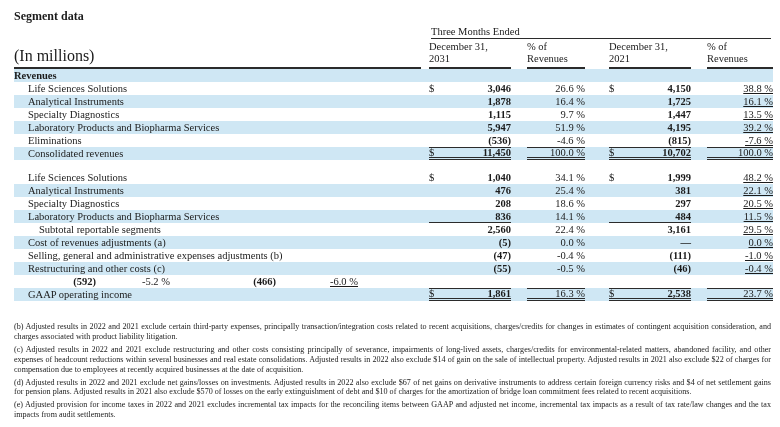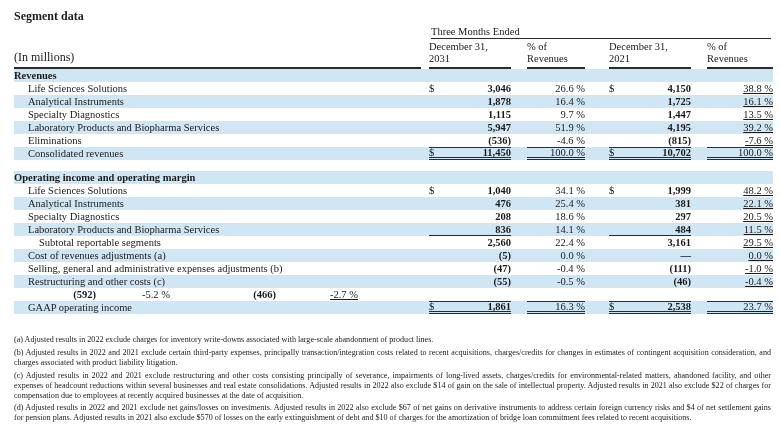--- a/index.html
+++ b/index.html
@@ -8,21 +8,21 @@
     font-family:"Liberation Serif","DejaVu Serif",serif;
     color:#1b1b1b;
     padding:6px 7px 0 14px;
   }
   .title { font-size:12px; font-weight:bold; display:inline-block; }
 
   
   .hdr { display:flex; margin-top:2px; }
   .hdr-label { flex:1; display:flex; flex-direction:column; justify-content:flex-end; }
   .in-millions {
-    font-size:12px; padding-bottom:2px; margin-right:8px;
+    font-size:16px; padding-bottom:2px; margin-right:8px;
     border-bottom:2px solid #2b2b2b;
   }
   .hdr-right { width:344px; }
   .tme {
     font-size:10.5px; padding-bottom:1px; margin:0 2px 2px 2px;
     border-bottom:1.5px solid #2b2b2b;
   }
   .hdr-cols { display:flex; align-items:flex-end; }
   .hc {
     font-size:10.5px; line-height:12px; padding-bottom:2px;
@@ -207,23 +207,20 @@
           <span class="dollar">$</span>
           <span class="amt">10,702</span>
         </div>
         <div class="sp-c"></div>
         <div class="grp g-pct2">
           <span class="amt">100.0 %</span>
         </div>
       </div>
     </div>
     <div class="section">
-      <div class="row sec-hdr stripe">
-        <div class="c-label">Operating income and operating margin</div>
-      </div>
       <div class="row ind1">
         <div class="c-label">Life Sciences Solutions</div>
         <div class="grp g-amt1">
           <span class="dollar">$</span>
           <span class="amt">1,040</span>
         </div>
         <div class="sp-a"></div>
         <div class="grp g-pct1">
           <span class="amt">34.1 %</span>
         </div>
@@ -370,21 +367,21 @@
         <div class="sp-a"></div>
         <div class="grp g-pct1">
           <span class="amt">-5.2 %</span>
         </div>
         <div class="sp-b"></div>
         <div class="grp g-amt2">
           <span class="amt">(466)</span>
         </div>
         <div class="sp-c"></div>
         <div class="grp g-pct2">
-          <span class="amt">-2.7 %</span>
+          <span class="amt">-6.0 %</span>
         </div>
       </div>
       <div class="row ind1 stripe total">
         <div class="c-label">GAAP operating income</div>
         <div class="grp g-amt1">
           <span class="dollar">$</span>
           <span class="amt">1,861</span>
         </div>
         <div class="sp-a"></div>
         <div class="grp g-pct1">
@@ -397,21 +394,20 @@
         </div>
         <div class="sp-c"></div>
         <div class="grp g-pct2">
           <span class="amt">23.7 %</span>
         </div>
       </div>
     </div>
   </div>
 
 <div class="footnotes" id="footnotes">
-    <div class="footnote">(a) Adjusted results in 2022 exclude charges for inventory write-downs associated with large-scale abandonment of product lines.</div>
     <div class="footnote">(b) Adjusted results in 2022 and 2021 exclude certain third-party expenses, principally transaction/integration costs related to recent acquisitions, charges/credits for changes in estimates of contingent acquisition consideration, and charges associated with product liability litigation.</div>
     <div class="footnote">(c) Adjusted results in 2022 and 2021 exclude restructuring and other costs consisting principally of severance, impairments of long-lived assets, charges/credits for environmental-related matters, abandoned facility, and other expenses of headcount reductions within several businesses and real estate consolidations. Adjusted results in 2022 also exclude $14 of gain on the sale of intellectual property. Adjusted results in 2021 also exclude $22 of charges for compensation due to employees at recently acquired businesses at the date of acquisition.</div>
     <div class="footnote">(d) Adjusted results in 2022 and 2021 exclude net gains/losses on investments. Adjusted results in 2022 also exclude $67 of net gains on derivative instruments to address certain foreign currency risks and $4 of net settlement gains for pension plans. Adjusted results in 2021 also exclude $570 of losses on the early extinguishment of debt and $10 of charges for the amortization of bridge loan commitment fees related to recent acquisitions.</div>
     <div class="footnote">(e) Adjusted provision for income taxes in 2022 and 2021 excludes incremental tax impacts for the reconciling items between GAAP and adjusted net income, incremental tax impacts as a result of tax rate/law changes and the tax impacts from audit settlements.</div>
   </div>
 
 
 
 
 </body></html>

